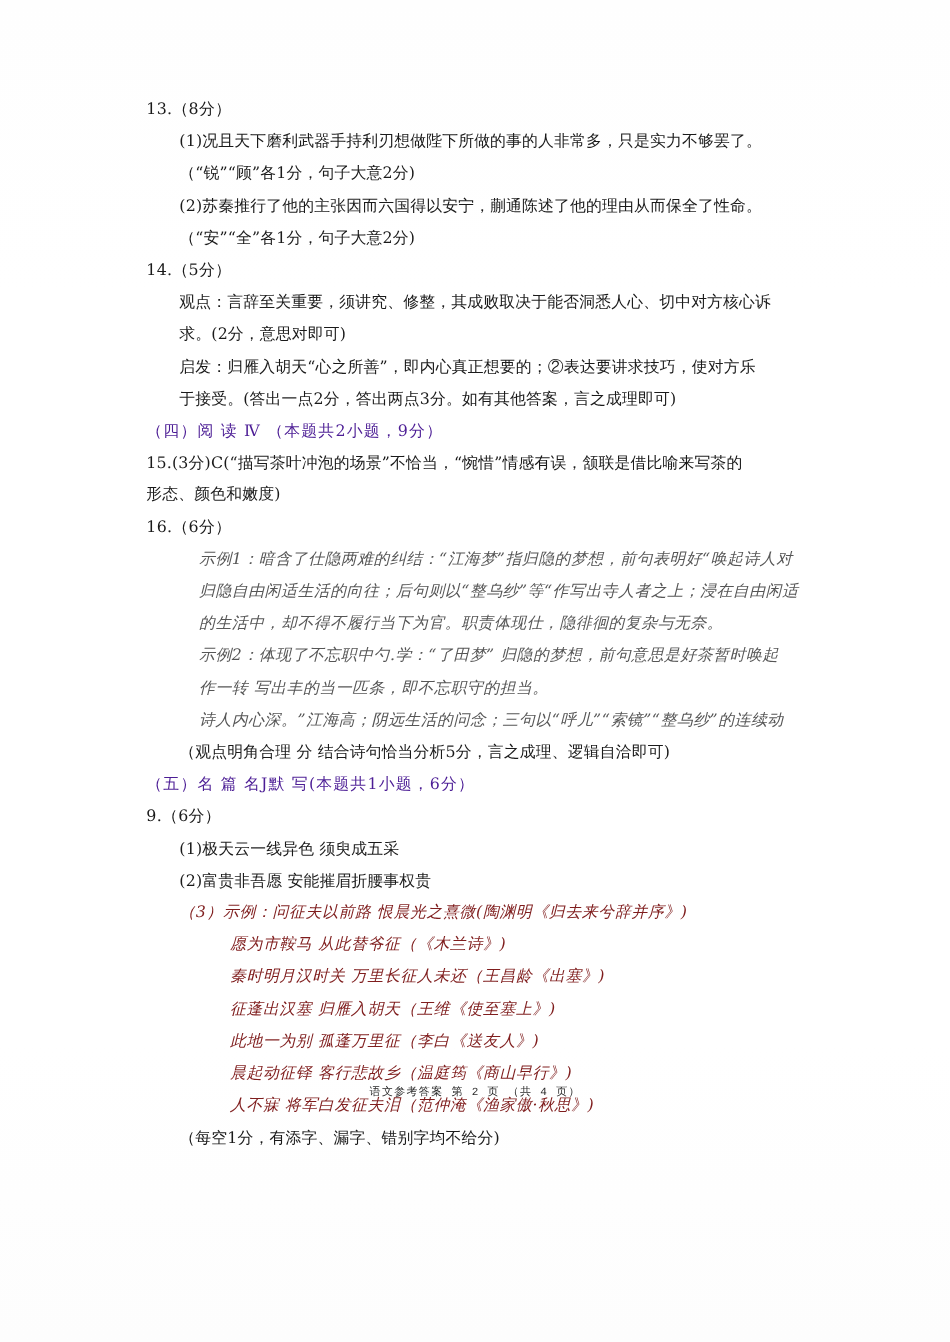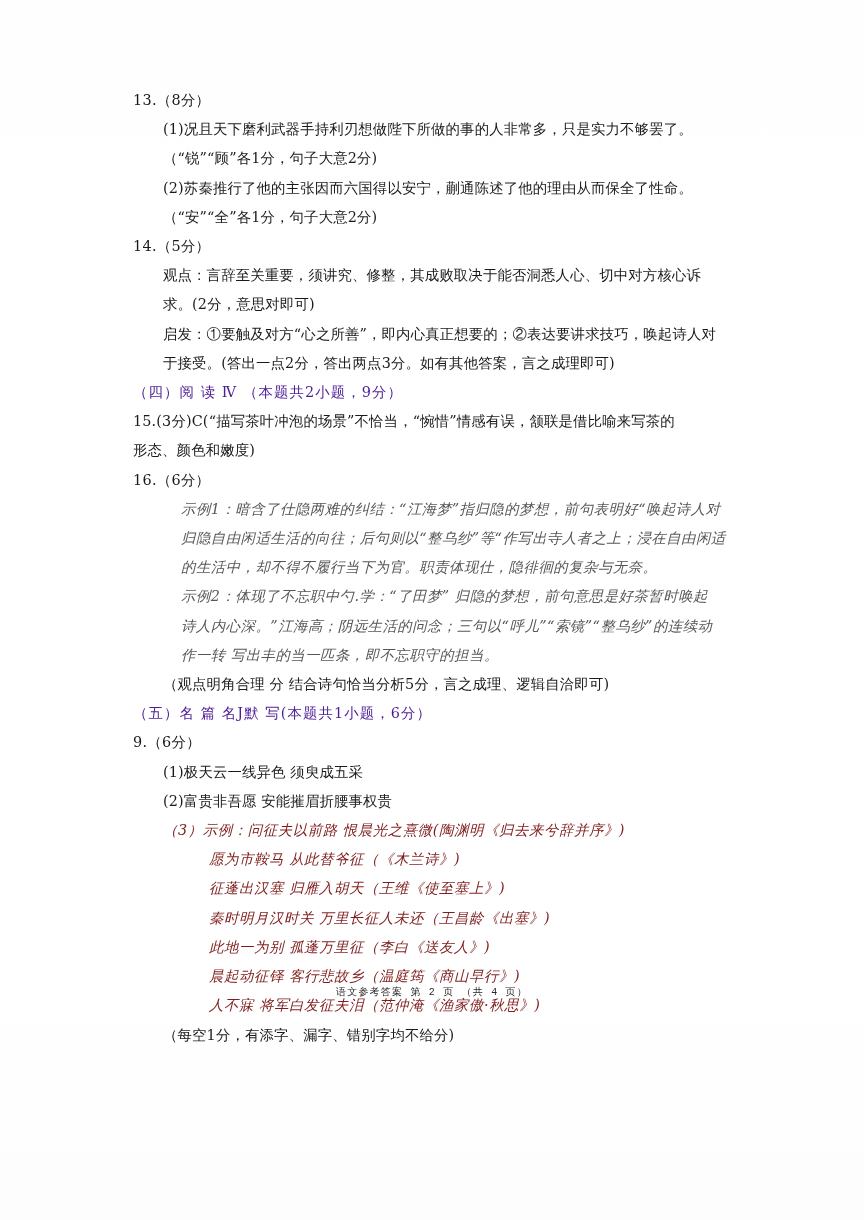--- a/index.html
+++ b/index.html
@@ -110,53 +110,53 @@
     <div class="line lv1 print">(1)况且天下磨利武器手持利刃想做陛下所做的事的人非常多，只是实力不够罢了。</div>
     <div class="line lv1 print">（“锐”“顾”各1分，句子大意2分)</div>
     <div class="line lv1 print">(2)苏秦推行了他的主张因而六国得以安宁，蒯通陈述了他的理由从而保全了性命。</div>
     <div class="line lv1 print">（“安”“全”各1分，句子大意2分)</div>
   </div>
 
   <div>
     <div class="line q-head lv0 print">14.（5分）</div>
     <div class="line lv1 print">观点：言辞至关重要，须讲究、修整，其成败取决于能否洞悉人心、切中对方核心诉</div>
     <div class="line lv1 print">求。(2分，意思对即可)</div>
-    <div class="line lv1 print">启发：①要触及对方“心之所善”，即内心真正想要的；②表达要讲求技巧，唤起诗人对</div>
+    <div class="line lv1 print">启发：归雁入胡天“心之所善”，即内心真正想要的；②表达要讲求技巧，使对方乐</div>
     <div class="line lv1 print">于接受。(答出一点2分，答出两点3分。如有其他答案，言之成理即可)</div>
   </div>
 
   <div>
     <div class="sec-head lv0 print">（四）阅 读 Ⅳ （本题共2小题，9分）</div>
 
     <div>
       <div class="line lv0 print">15.(3分)C(“描写茶叶冲泡的场景”不恰当，“惋惜”情感有误，颔联是借比喻来写茶的</div>
       <div class="line lv2 print">形态、颜色和嫩度)</div>
     </div>
 
     <div>
       <div class="line q-head lv0 print">16.（6分）</div>
       <div class="line lv1 hand">示例1：暗含了仕隐两难的纠结：“江海梦”指归隐的梦想，前句表明好“唤起诗人对</div>
       <div class="line lv1 hand">归隐自由闲适生活的向往；后句则以“整乌纱”等“作写出寺人者之上；浸在自由闲适</div>
       <div class="line lv1 hand">的生活中，却不得不履行当下为官。职责体现仕，隐徘徊的复杂与无奈。</div>
       <div class="line lv1 hand">示例2：体现了不忘职中勺.学：“了田梦”  归隐的梦想，前句意思是好茶暂时唤起</div>
+      <div class="line lv1 hand">作一转  写出丰的当一匹条，即不忘职守的担当。</div>
       <div class="line lv1 hand">诗人内心深。”江海高；阴远生活的问念；三句以“呼儿”“索镜”“整乌纱”的连续动</div>
-      <div class="line lv1 hand">作一转  写出丰的当一匹条，即不忘职守的担当。</div>
       <div class="line lv1 print">（观点明角合理  分  结合诗句恰当分析5分，言之成理、逻辑自洽即可)</div>
     </div>
   </div>
 
   <div>
     <div class="sec-head lv0 print">（五）名 篇 名J默 写(本题共1小题，6分）</div>
     <div class="line q-head lv0 print">9.（6分）</div>
     <div class="line lv1 print">(1)极天云一线异色  须臾成五采</div>
     <div class="line lv1 print">(2)富贵非吾愿  安能摧眉折腰事权贵</div>
     <div class="line lv1 poem">（3）示例：问征夫以前路  恨晨光之熹微(陶渊明《归去来兮辞并序》)</div>
     <div class="line lv3 poem">愿为市鞍马  从此替爷征（《木兰诗》)</div>
+    <div class="line lv3 poem">秦时明月汉时关  万里长征人未还（王昌龄《出塞》)</div>
     <div class="line lv3 poem">征蓬出汉塞  归雁入胡天（王维《使至塞上》)</div>
-    <div class="line lv3 poem">秦时明月汉时关  万里长征人未还（王昌龄《出塞》)</div>
     <div class="line lv3 poem">此地一为别  孤蓬万里征（李白《送友人》)</div>
     <div class="line lv3 poem">晨起动征铎  客行悲故乡（温庭筠《商山早行》)</div>
     <div class="line lv3 poem">人不寐  将军白发征夫泪（范仲淹《渔家傲·秋思》)</div>
     <div class="line lv1 print">（每空1分，有添字、漏字、错别字均不给分)</div>
   </div>
 
 </div>
 
 <div class="footer">语文参考答案  第 2 页 （共 4 页）</div>
 

